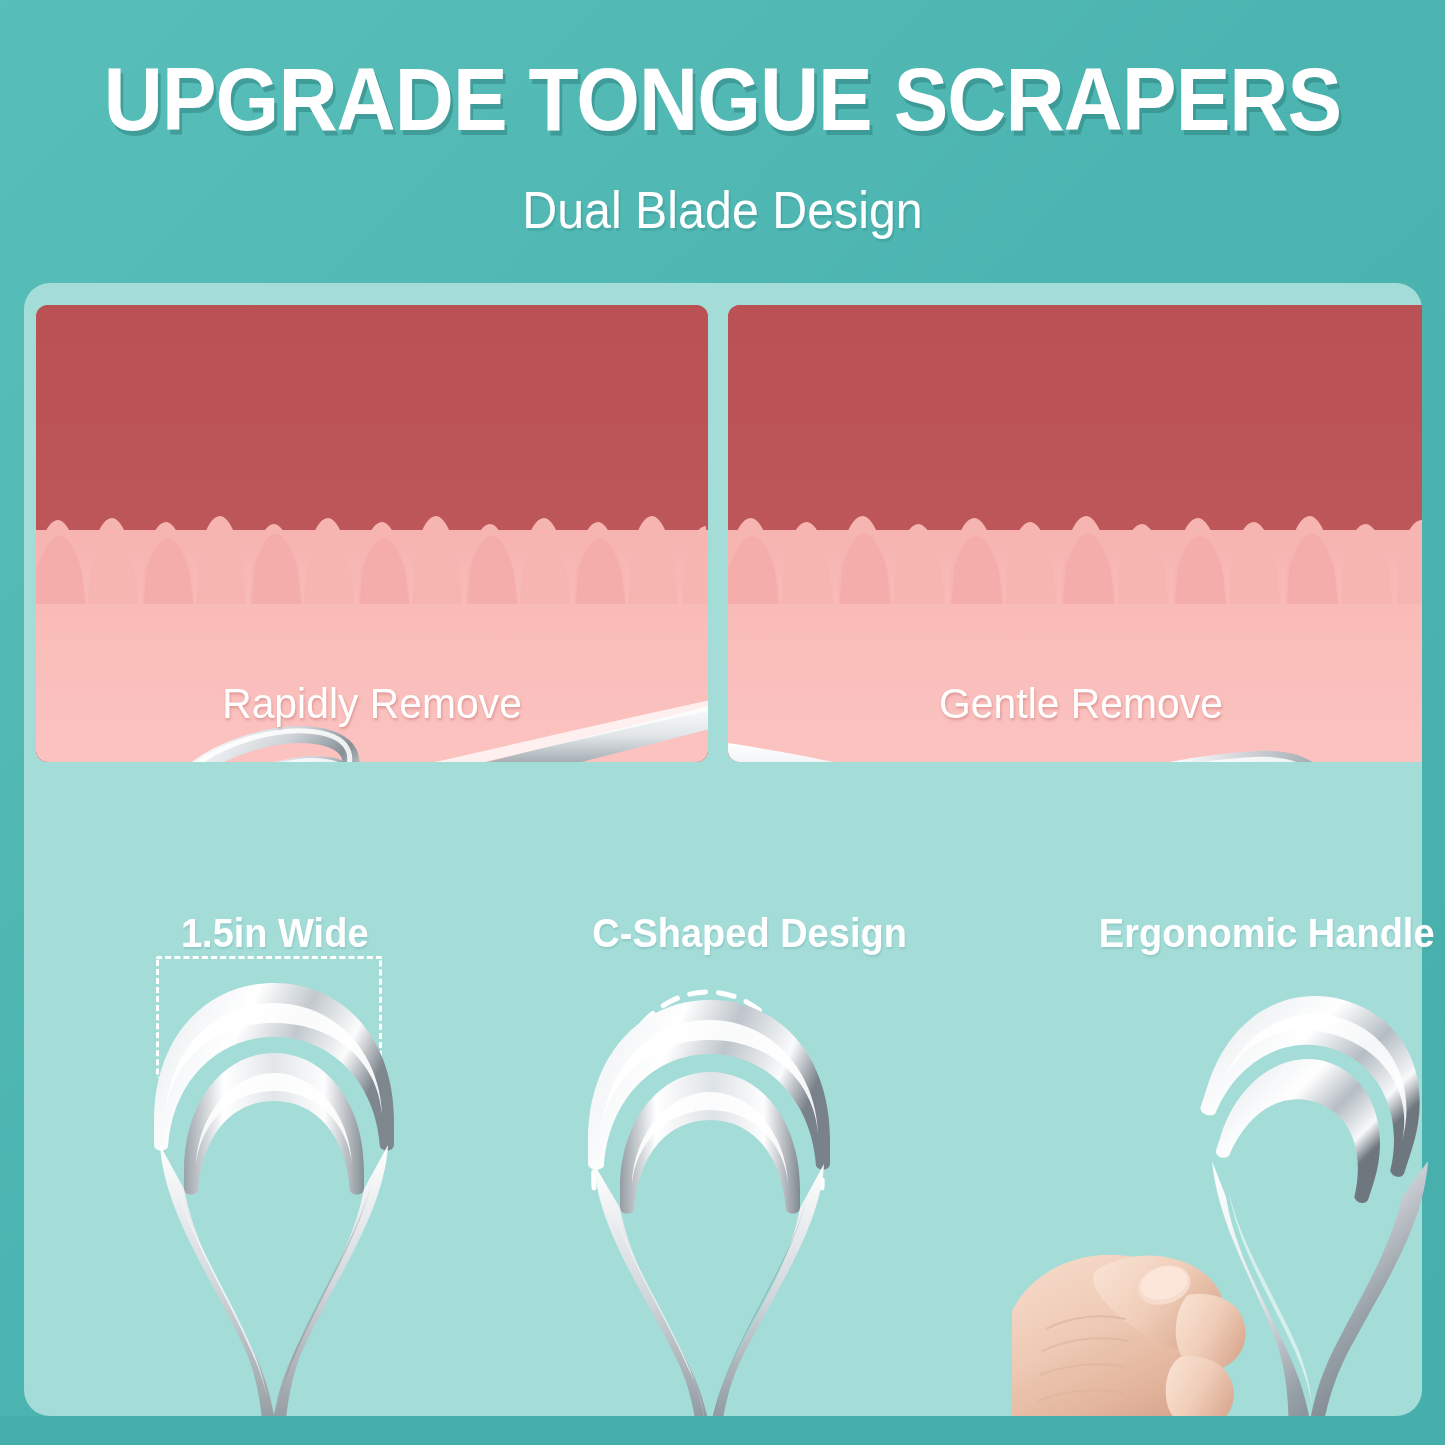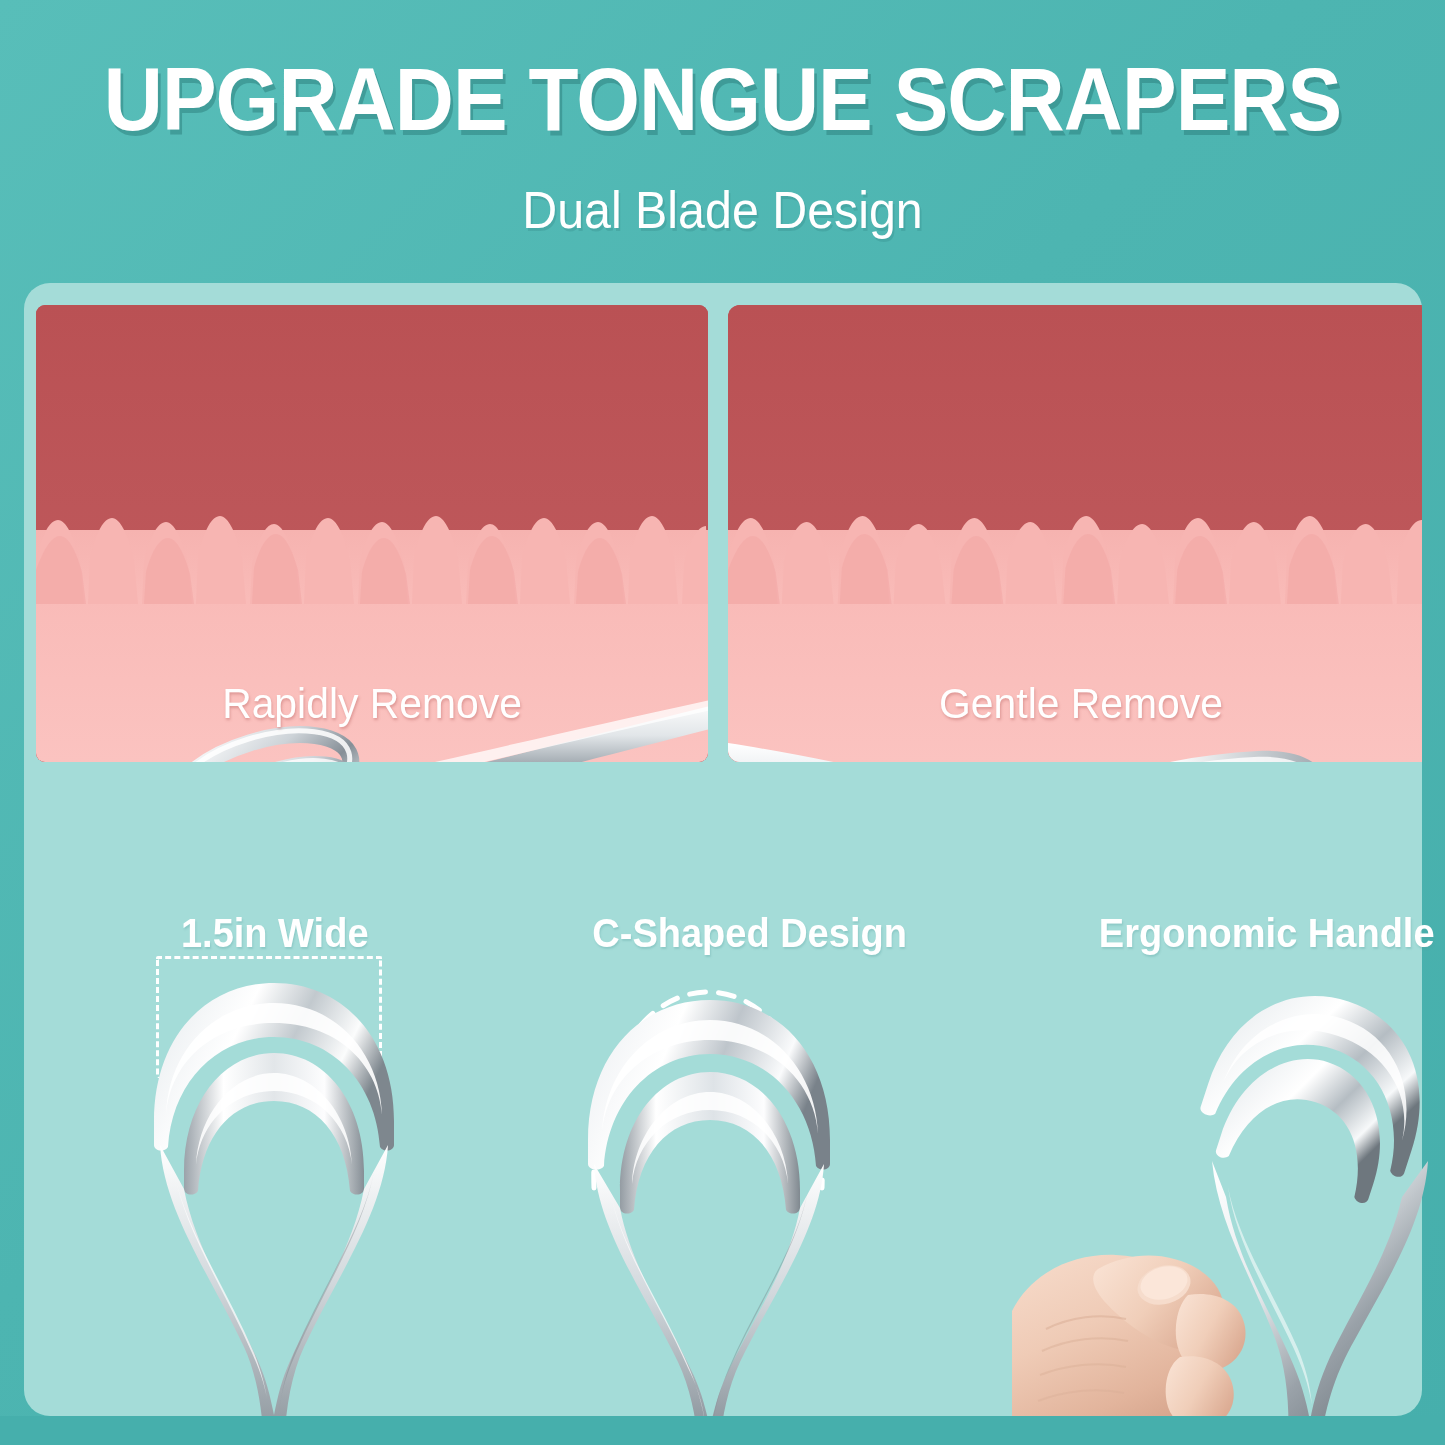--- a/index.html
+++ b/index.html
@@ -38,21 +38,21 @@
     position:absolute;left:24px;top:283px;width:1398px;height:1133px;
     background:#A4DCD8;border-radius:26px;
     overflow:hidden;
   }
 
   
   .panel{
     position:absolute;top:22px;height:457px;border-radius:12px;overflow:hidden;
     background:#BC5357;
   }
-  .panel.left{left:12px;width:672px;border-radius:9px;}
+  .panel.left{left:12px;width:672px;}
   .panel.right{left:704px;width:682px;padding-left:24px;}
 
   .mouth-bg{
     position:absolute;left:0;top:0;width:100%;height:100%;
     background:linear-gradient(180deg,#BA5154 0%,#BE585B 62%,#BC5559 100%);
   }
   
   .tongue{
     position:absolute;left:0;right:0;bottom:0;height:232px;
     background:linear-gradient(180deg,#F6B3B0 0%,#F9BBB8 30%,#FBC3C0 100%);

